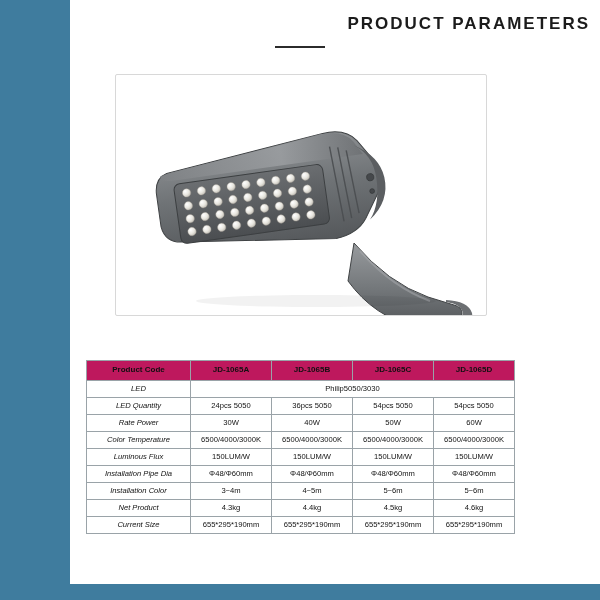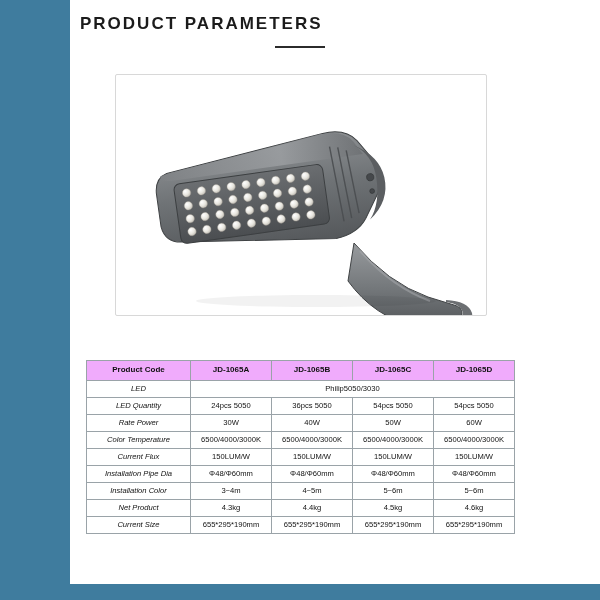--- a/index.html
+++ b/index.html
@@ -33,21 +33,21 @@
     bottom: 0;
     width: 600px;
     height: 16px;
     background: #3f7c9e;
   }
   .title {
     position: absolute;
     left: 80px;
     top: 14px;
     width: 510px;
-    text-align: left;
+    text-align: right;
     font-size: 17px;
     letter-spacing: 2px;
     color: #1b1b1b;
     font-weight: bold;
   }
   .title-rule {
     position: absolute;
     left: 50%;
     margin-left: -25px;
     top: 46px;
@@ -89,21 +89,21 @@
     border: 1px solid #9aa3a8;
     font-size: 7.6px;
     color: #111111;
     text-align: center;
     height: 16px;
     padding: 0 1px;
     font-weight: normal;
     line-height: 1.1;
   }
   table.params thead th {
-    background: #f0abfc;
+    background: #be185d;
     font-weight: bold;
     font-size: 8px;
     height: 19px;
     margin-left: 48px;
   }
   table.params tbody td.rowlabel {
     font-weight: normal;
     font-style: italic;
   }
   col.c0 { width: 104px; }
@@ -263,21 +263,21 @@
           <td>60W</td>
         </tr>
         <tr>
           <td class="rowlabel">Color Temperature</td>
           <td>6500/4000/3000K</td>
           <td>6500/4000/3000K</td>
           <td>6500/4000/3000K</td>
           <td>6500/4000/3000K</td>
         </tr>
         <tr>
-          <td class="rowlabel">Current Flux</td>
+          <td class="rowlabel">Luminous Flux</td>
           <td>150LUM/W</td>
           <td>150LUM/W</td>
           <td>150LUM/W</td>
           <td>150LUM/W</td>
         </tr>
         <tr>
           <td class="rowlabel">Installation Pipe Dia</td>
           <td>Φ48/Φ60mm</td>
           <td>Φ48/Φ60mm</td>
           <td>Φ48/Φ60mm</td>

